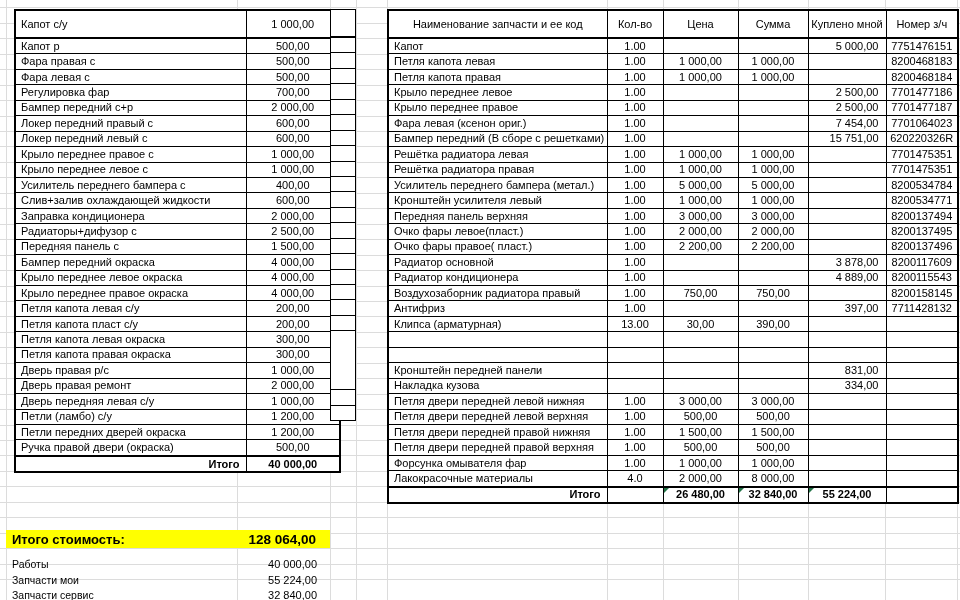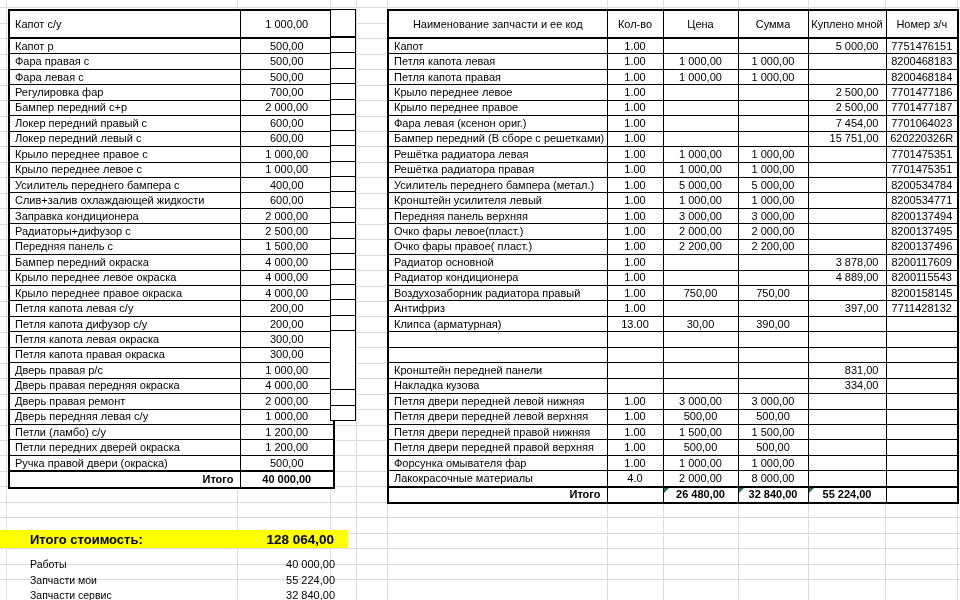--- a/index.html
+++ b/index.html
@@ -36,21 +36,21 @@
   td.flag::before{
     content:"";position:absolute;top:0;left:0;width:0;height:0;
     border-top:5px solid #217346;border-right:5px solid transparent;
   }
   
   .strip td{padding:0;}
   .strip tr.nb td{border-bottom:none;}
   .strip tr.nt td{border-top:none;}
 
   
-  .sum-row{position:absolute;left:0;width:324px;display:flex;align-items:center;z-index:1;padding-left:24px;}
+  .sum-row{position:absolute;left:6px;width:324px;display:flex;align-items:center;z-index:1;}
   .sum-total{
     background:#ffff00;height:18px;font-weight:bold;font-size:13px;
   }
   .sum-total .lab{padding-left:6px;flex:1;}
   .sum-total .val{padding-right:14px;font-size:13.5px;}
   .sum-line{height:32px;font-size:10.5px;}
   .sum-line .lab{padding-left:6px;flex:1;}
   .sum-line .val{padding-right:13px;font-size:11px;}
 </style>
 </head>
@@ -63,21 +63,21 @@
 <div class="vline" style="left:330px"></div>
 <div class="vline" style="left:356px"></div>
 <div class="vline" style="left:387px"></div>
 <div class="vline" style="left:607px"></div>
 <div class="vline" style="left:663px"></div>
 <div class="vline" style="left:738px"></div>
 <div class="vline" style="left:808px"></div>
 <div class="vline" style="left:885px"></div>
 <div class="vline" style="left:957px"></div>
 
-<table class="tbl" style="left:8px;top:9px;width:325px">
+<table class="tbl" style="left:14px;top:9px;width:325px">
   <colgroup>
       <col style="width:231px">
       <col style="width:94px">
     </colgroup>
   <tbody id="works-body">
       <tr class="head">
         <td class="nm">Капот с/у</td>
         <td class="ctr">1 000,00</td>
       </tr>
       <tr>
@@ -146,38 +146,34 @@
       </tr>
       <tr>
         <td class="nm">Крыло переднее правое окраска</td>
         <td class="ctr">4 000,00</td>
       </tr>
       <tr>
         <td class="nm">Петля капота левая с/у</td>
         <td class="ctr">200,00</td>
       </tr>
       <tr>
-        <td class="nm">Петля капота дифузор с/у</td>
+        <td class="nm">Петля капота пласт с/у</td>
         <td class="ctr">200,00</td>
       </tr>
       <tr>
         <td class="nm">Петля капота левая окраска</td>
         <td class="ctr">300,00</td>
       </tr>
       <tr>
         <td class="nm">Петля капота правая окраска</td>
         <td class="ctr">300,00</td>
       </tr>
       <tr>
         <td class="nm">Дверь правая р/с</td>
         <td class="ctr">1 000,00</td>
-      </tr>
-      <tr>
-        <td class="nm">Дверь правая передняя окраска</td>
-        <td class="ctr">4 000,00</td>
       </tr>
       <tr>
         <td class="nm">Дверь правая ремонт</td>
         <td class="ctr">2 000,00</td>
       </tr>
       <tr>
         <td class="nm">Дверь передняя левая с/у</td>
         <td class="ctr">1 000,00</td>
       </tr>
       <tr>

